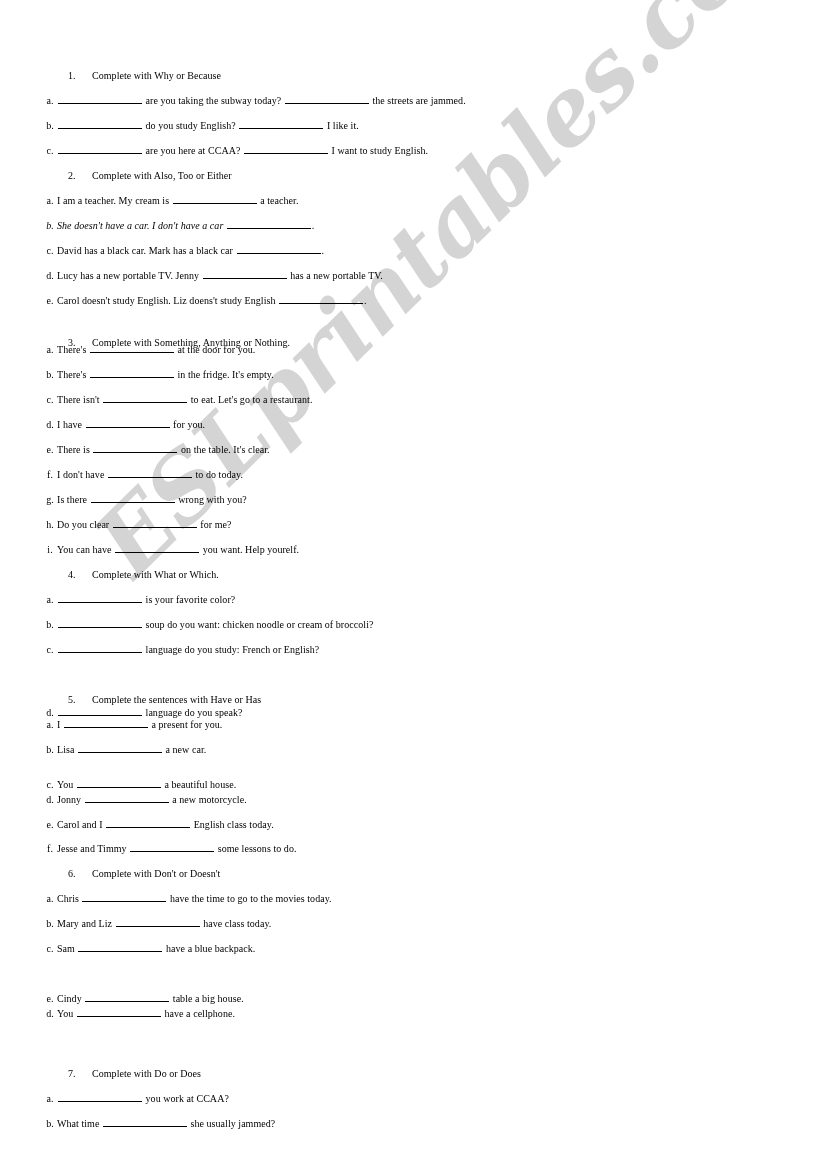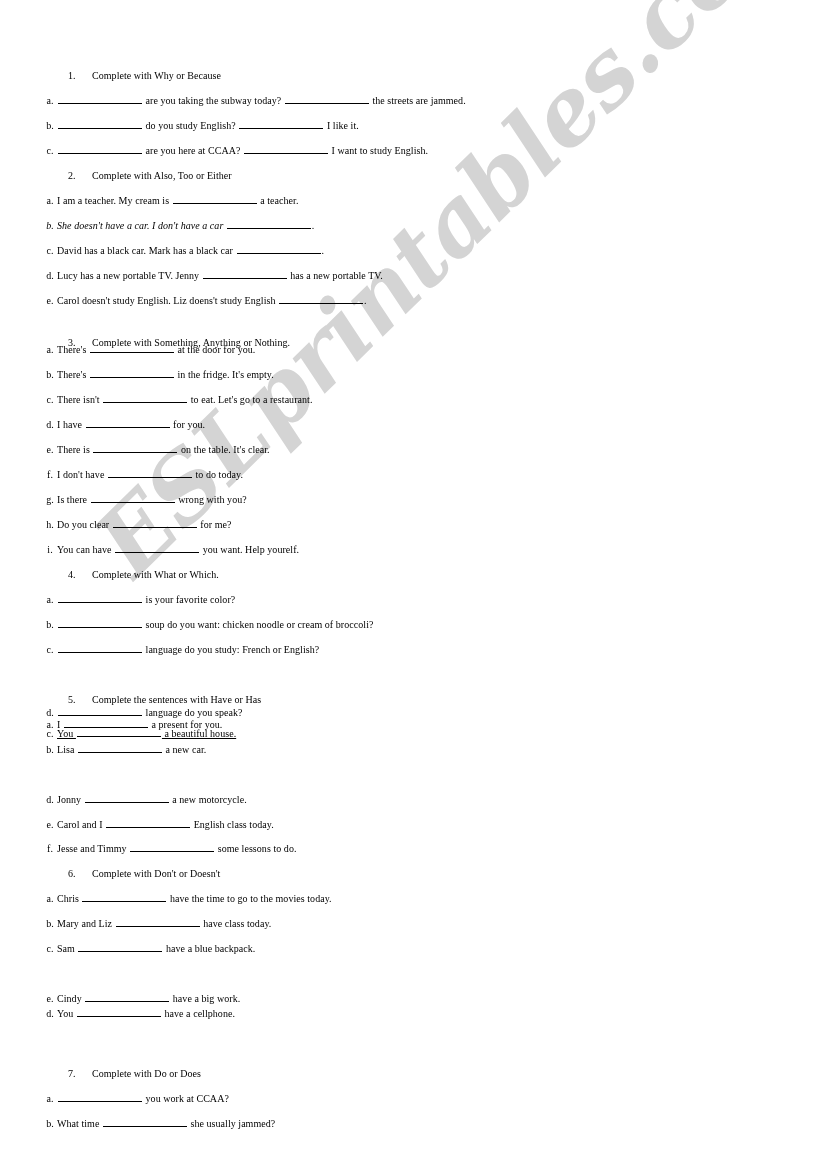--- a/index.html
+++ b/index.html
@@ -124,28 +124,28 @@
       <div class="line lettered" style="top: 515.1px;"><span class="ltr">h.</span><span>Do you clear </span><span class="blank w-std"></span><span> for me?</span></div>
       <div class="line lettered" style="top: 540.05px;"><span class="ltr">i.</span><span>You can have </span><span class="blank w-std"></span><span> you want. Help yourelf.</span></div>
       <div class="line numbered" style="top: 565px;"><span class="num">4.</span><span>Complete with What or Which.</span></div>
       <div class="line lettered" style="top: 589.95px;"><span class="ltr">a.</span><span class="blank w-std"></span><span> is your favorite color?</span></div>
       <div class="line lettered" style="top: 614.9px;"><span class="ltr">b.</span><span class="blank w-std"></span><span> soup do you want: chicken noodle or cream of broccoli?</span></div>
       <div class="line lettered" style="top: 639.85px;"><span class="ltr">c.</span><span class="blank w-std"></span><span> language do you study: French or English?</span></div>
       <div class="line lettered" style="top: 703px;"><span class="ltr">d.</span><span class="blank w-std"></span><span> language do you speak?</span></div>
       <div class="line numbered" style="top: 689.75px;"><span class="num">5.</span><span>Complete the sentences with Have or Has</span></div>
       <div class="line lettered" style="top: 714.7px;"><span class="ltr">a.</span><span>I </span><span class="blank w-std"></span><span> a present for you.</span></div>
       <div class="line lettered" style="top: 739.65px;"><span class="ltr">b.</span><span>Lisa </span><span class="blank w-std"></span><span> a new car.</span></div>
-      <div class="line lettered" style="top: 724px; text-decoration: underline;"><span class="ltr">c.</span><span>You </span><span class="blank w-std"></span><span> a beautiful house.</span></div>
+      <div class="line lettered" style="top: 775px;"><span class="ltr">c.</span><span>You </span><span class="blank w-std"></span><span> a beautiful house.</span></div>
       <div class="line lettered" style="top: 789.55px;"><span class="ltr">d.</span><span>Jonny </span><span class="blank w-std"></span><span> a new motorcycle.</span></div>
       <div class="line lettered" style="top: 814.5px;"><span class="ltr">e.</span><span>Carol and I </span><span class="blank w-std"></span><span> English class today.</span></div>
       <div class="line lettered" style="top: 839.45px;"><span class="ltr">f.</span><span>Jesse and Timmy </span><span class="blank w-std"></span><span> some lessons to do.</span></div>
       <div class="line numbered" style="top: 864.4px;"><span class="num">6.</span><span>Complete with Don't or Doesn't</span></div>
       <div class="line lettered" style="top: 889.35px;"><span class="ltr">a.</span><span>Chris </span><span class="blank w-std"></span><span> have the time to go to the movies today.</span></div>
       <div class="line lettered" style="top: 914.3px;"><span class="ltr">b.</span><span>Mary and Liz </span><span class="blank w-std"></span><span> have class today.</span></div>
       <div class="line lettered" style="top: 939.25px;"><span class="ltr">c.</span><span>Sam </span><span class="blank w-std"></span><span> have a blue backpack.</span></div>
       <div class="line lettered" style="top: 964.2px; margin-top: 40px;"><span class="ltr">d.</span><span>You </span><span class="blank w-std"></span><span> have a cellphone.</span></div>
-      <div class="line lettered" style="top: 989.15px;"><span class="ltr">e.</span><span>Cindy </span><span class="blank w-std"></span><span> have a big work.</span></div>
+      <div class="line lettered" style="top: 989.15px;"><span class="ltr">e.</span><span>Cindy </span><span class="blank w-std"></span><span> table a big house.</span></div>
       <div class="line numbered" style="top: 1064px;"><span class="num">7.</span><span>Complete with Do or Does</span></div>
       <div class="line lettered" style="top: 1088.95px;"><span class="ltr">a.</span><span class="blank w-std"></span><span> you work at CCAA?</span></div>
       <div class="line lettered" style="top: 1113.9px;"><span class="ltr">b.</span><span>What time </span><span class="blank w-std"></span><span> she usually jammed?</span></div>
     </div>
 
 </div>
 
 </body></html>

